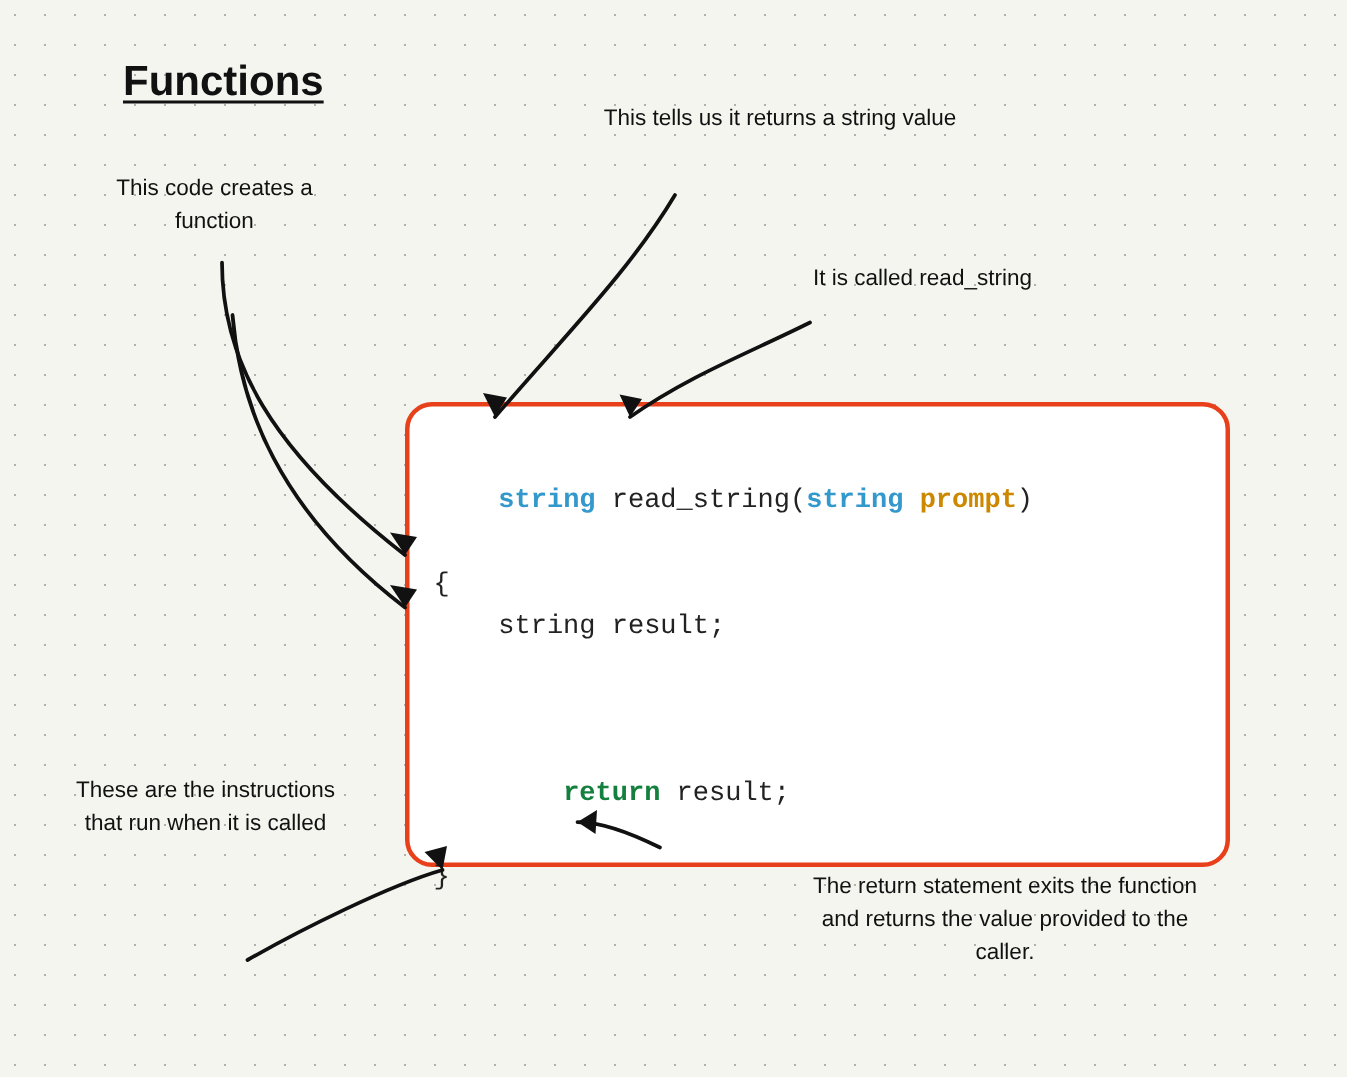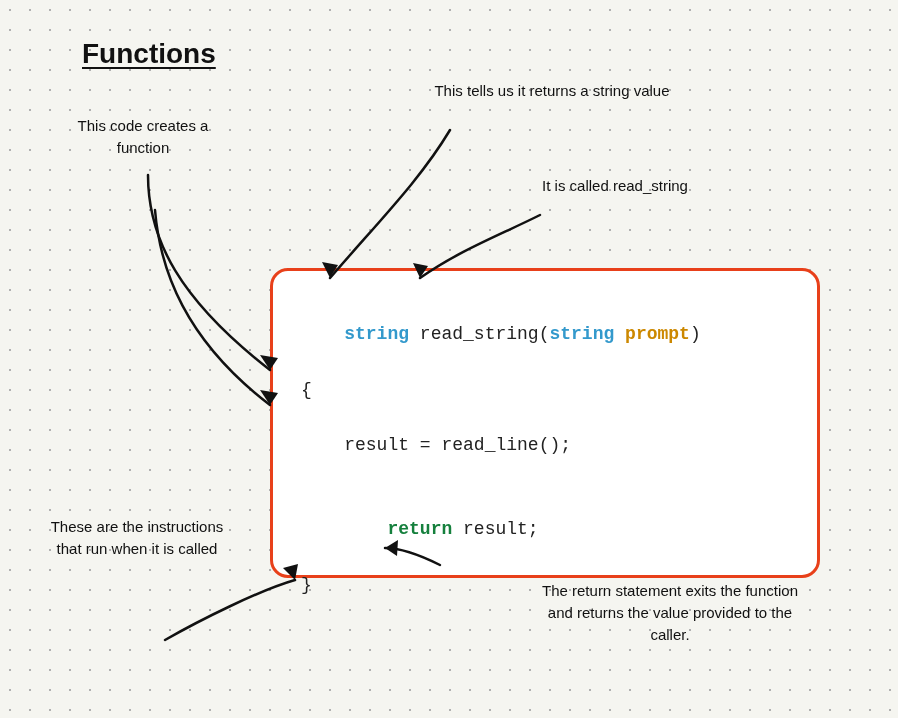--- a/index.html
+++ b/index.html
@@ -31,21 +31,21 @@
     
     .code-box {
       position: absolute;
       top: 268px;
       left: 270px;
       width: 550px;
       height: 310px;
       border: 3px solid #e8401a;
       border-radius: 18px;
       background-color: #fff;
-      padding: 22px 28px;
+      padding: 22px 16px;
     }
 
     .code-line {
       font-family: 'Courier New', Courier, monospace;
       font-size: 18px;
       line-height: 1.55;
       color: #222;
       white-space: pre;
     }
 
@@ -76,33 +76,33 @@
 </head>
 <body>
 
 <div class="page-title">Functions</div>
 
 <div class="code-box">
   <div class="code-line">
     <span class="kw-string">string</span><span> read_string(</span><span class="kw-string">string</span><span> </span><span class="kw-prompt">prompt</span><span>)</span>
   </div>
   <div class="code-line">{</div>
+  <div class="code-line">    string result;</div>
   <div class="code-line">&nbsp;</div>
-  <div class="code-line">    result = read_line();</div>
   <div class="code-line">&nbsp;</div>
   <div class="code-line">
     <span>    </span><span class="kw-return">return</span><span> result;</span>
   </div>
   <div class="code-line">}</div>
 </div>
 
 <div class="annotation" style="top: 115px; left: 58px; width: 170px;">This code creates
 a function</div>
 
-<div class="annotation" style="top: 80px; left: 400px; width: 240px; margin-left: 32px;">This tells us it returns
+<div class="annotation" style="top: 68px; left: 400px; width: 240px;">This tells us it returns
 a string value</div>
 
 <div class="annotation" style="top: 175px; left: 500px; width: 230px; text-align: center;">It is called read_string</div>
 
 <div class="annotation" style="top: 516px; left: 42px; width: 190px;">These are the
 instructions that
 run when it is
 called</div>
 
 <div class="annotation" style="top: 580px; left: 530px; width: 280px;">The return statement exits

